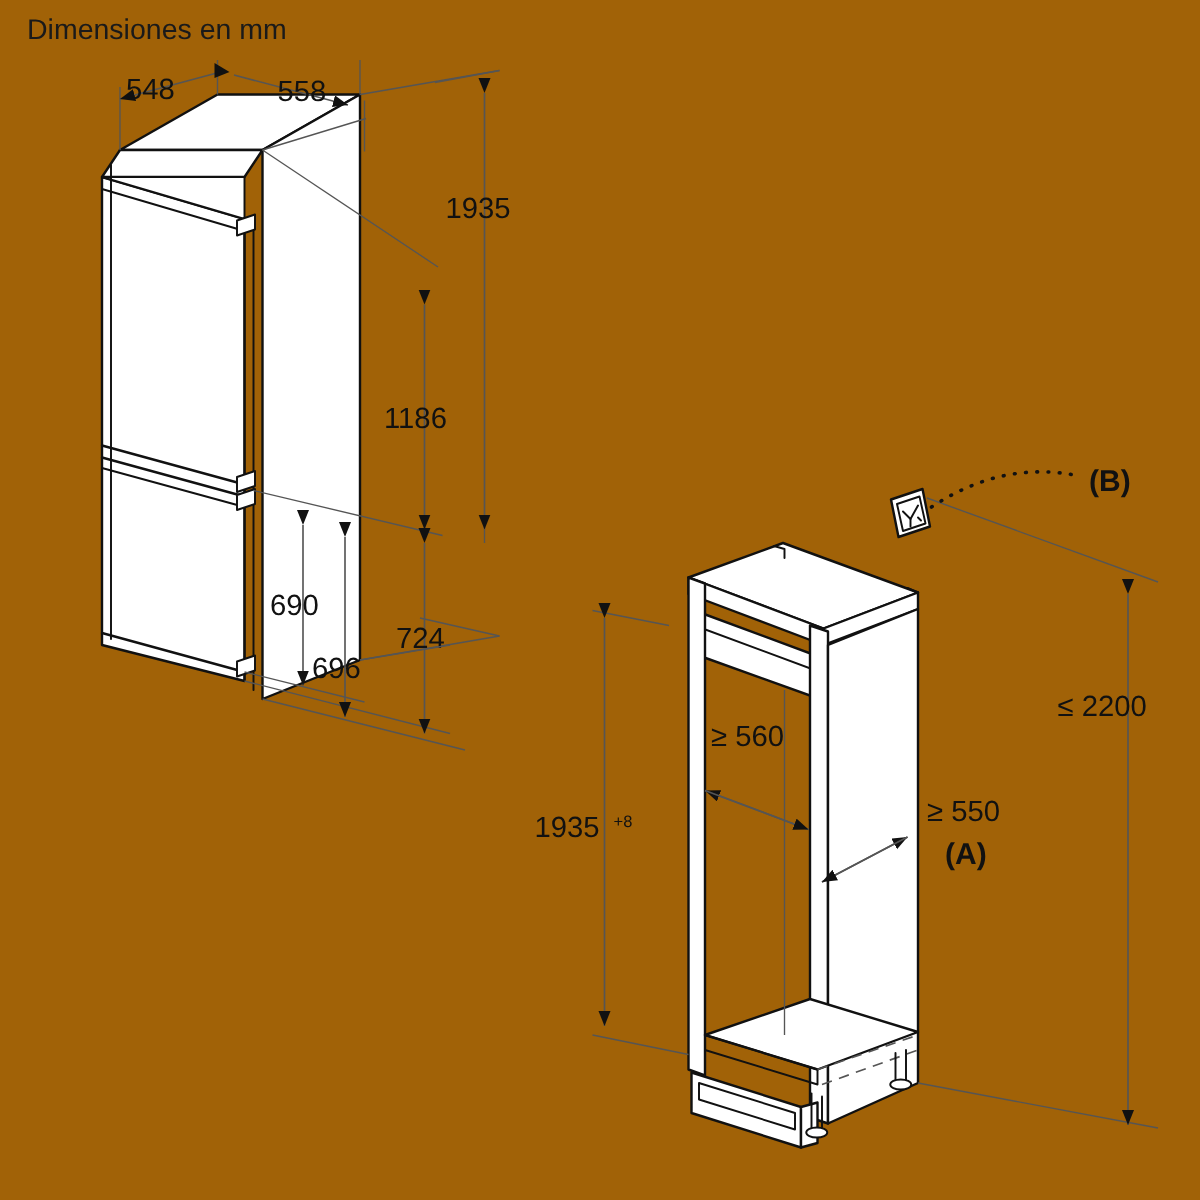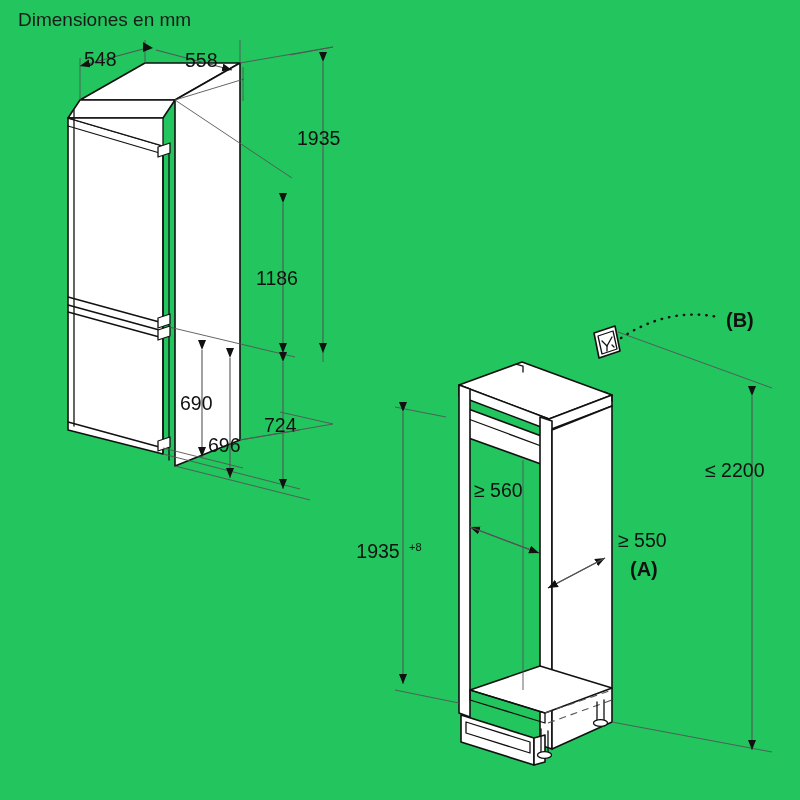--- a/index.html
+++ b/index.html
@@ -11,21 +11,21 @@
     width: 800px;
     height: 800px;
     font-family: "Liberation Sans", sans-serif;
     color: #1a1a1a;
     overflow: hidden;
   }
   #sheet {
     position: relative;
     width: 800px;
     height: 800px;
-    background: #22c55e;
+    background: #a16207;
   }
   #drawing {
     position: absolute;
     left: 0;
     top: 0;
     width: 800px;
     height: 800px;
   }
   .ttl {
     font-family: "Liberation Sans", sans-serif;

